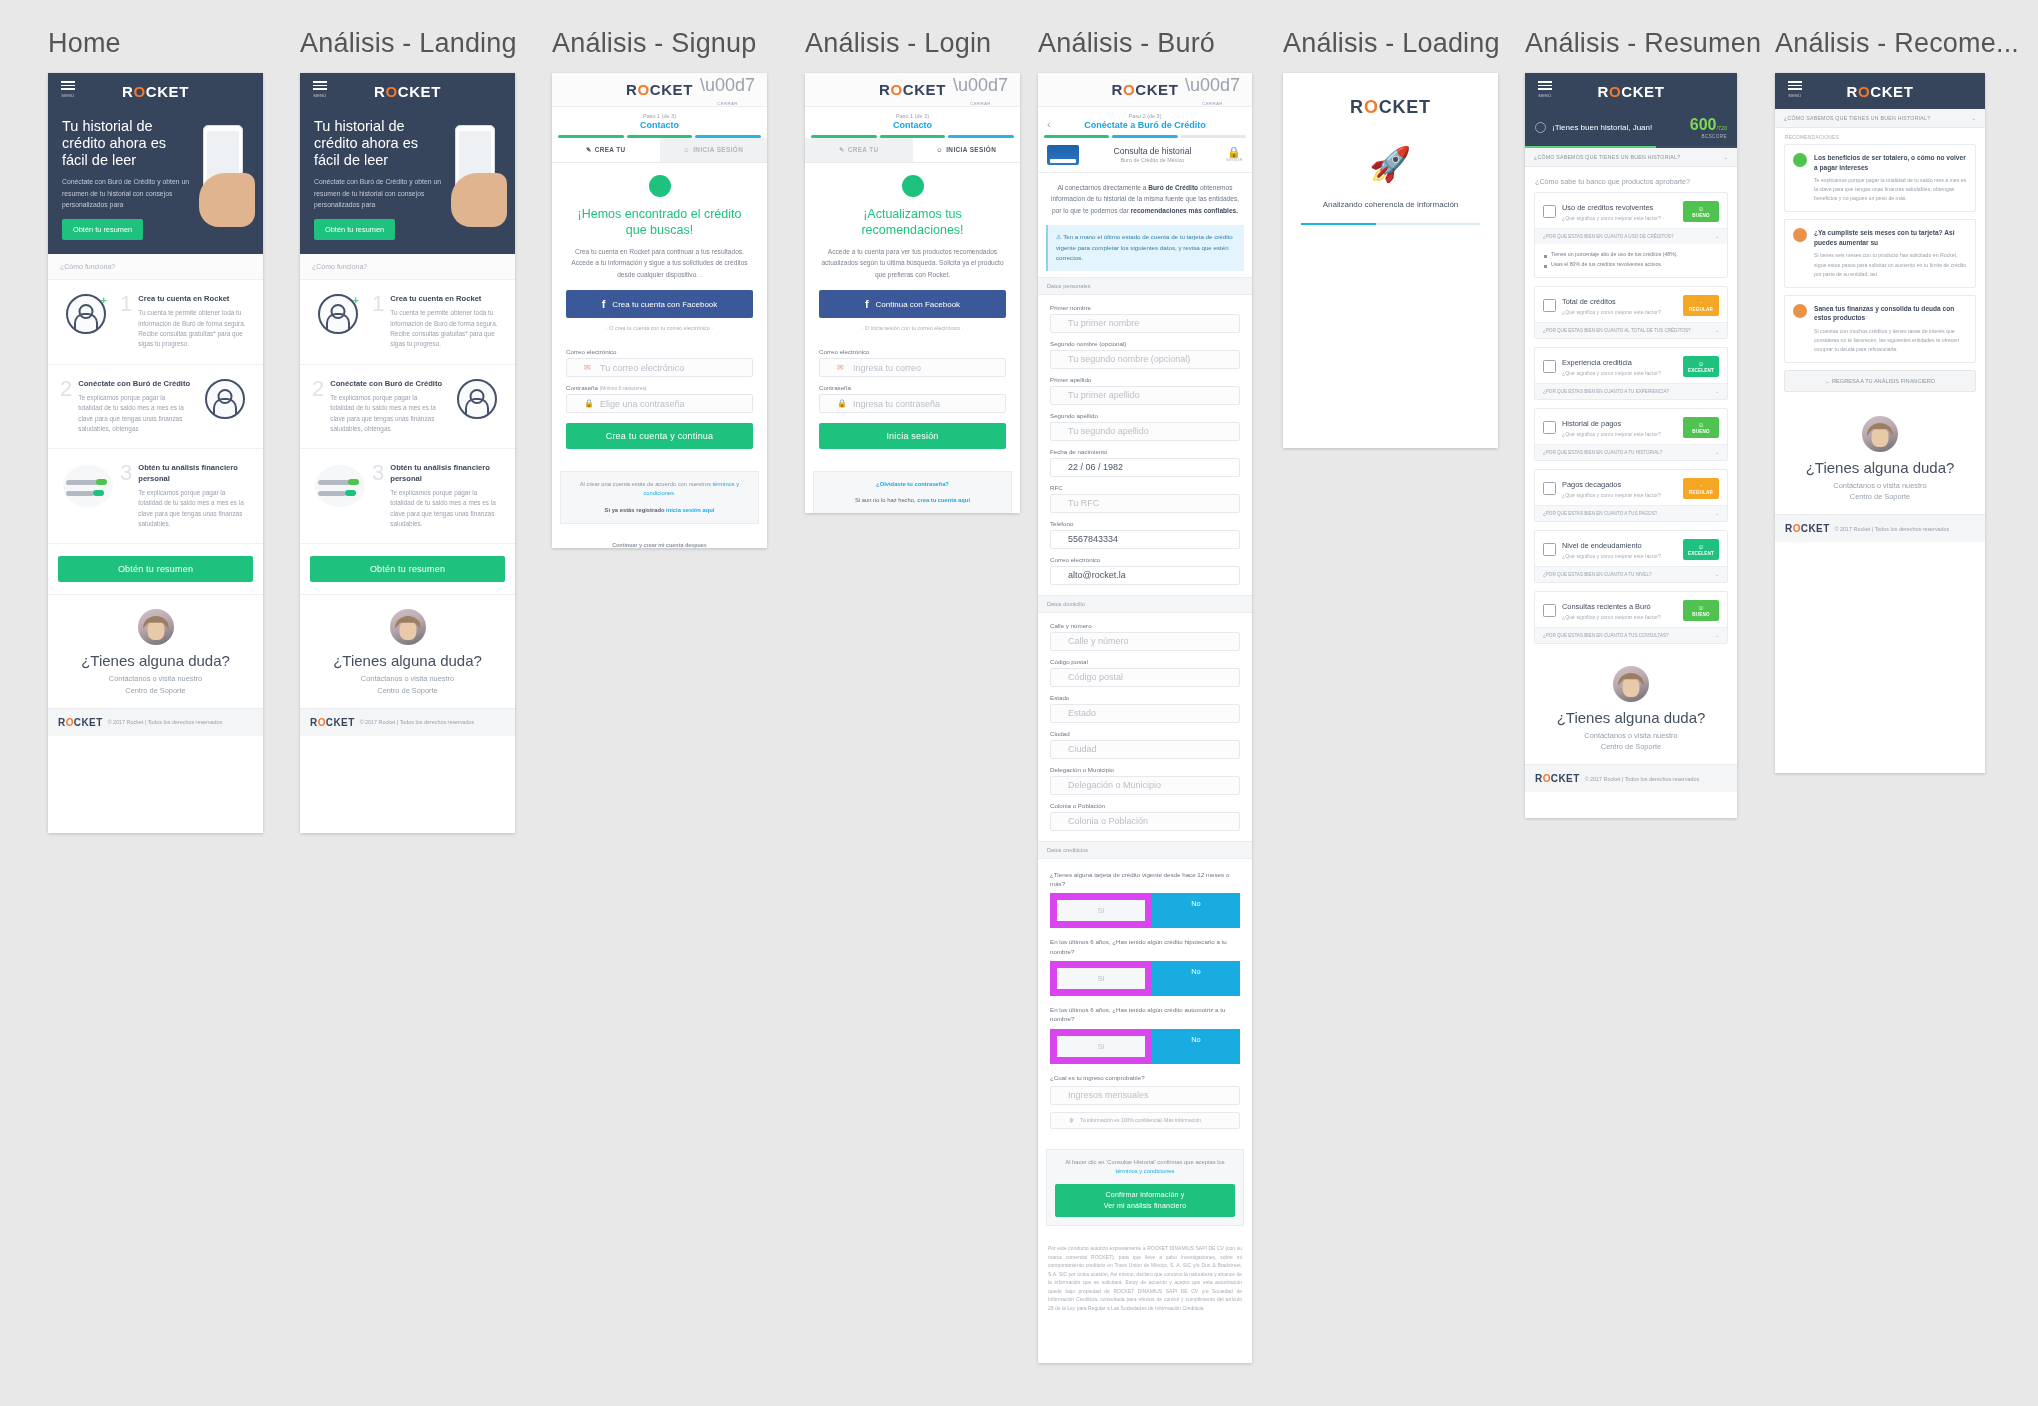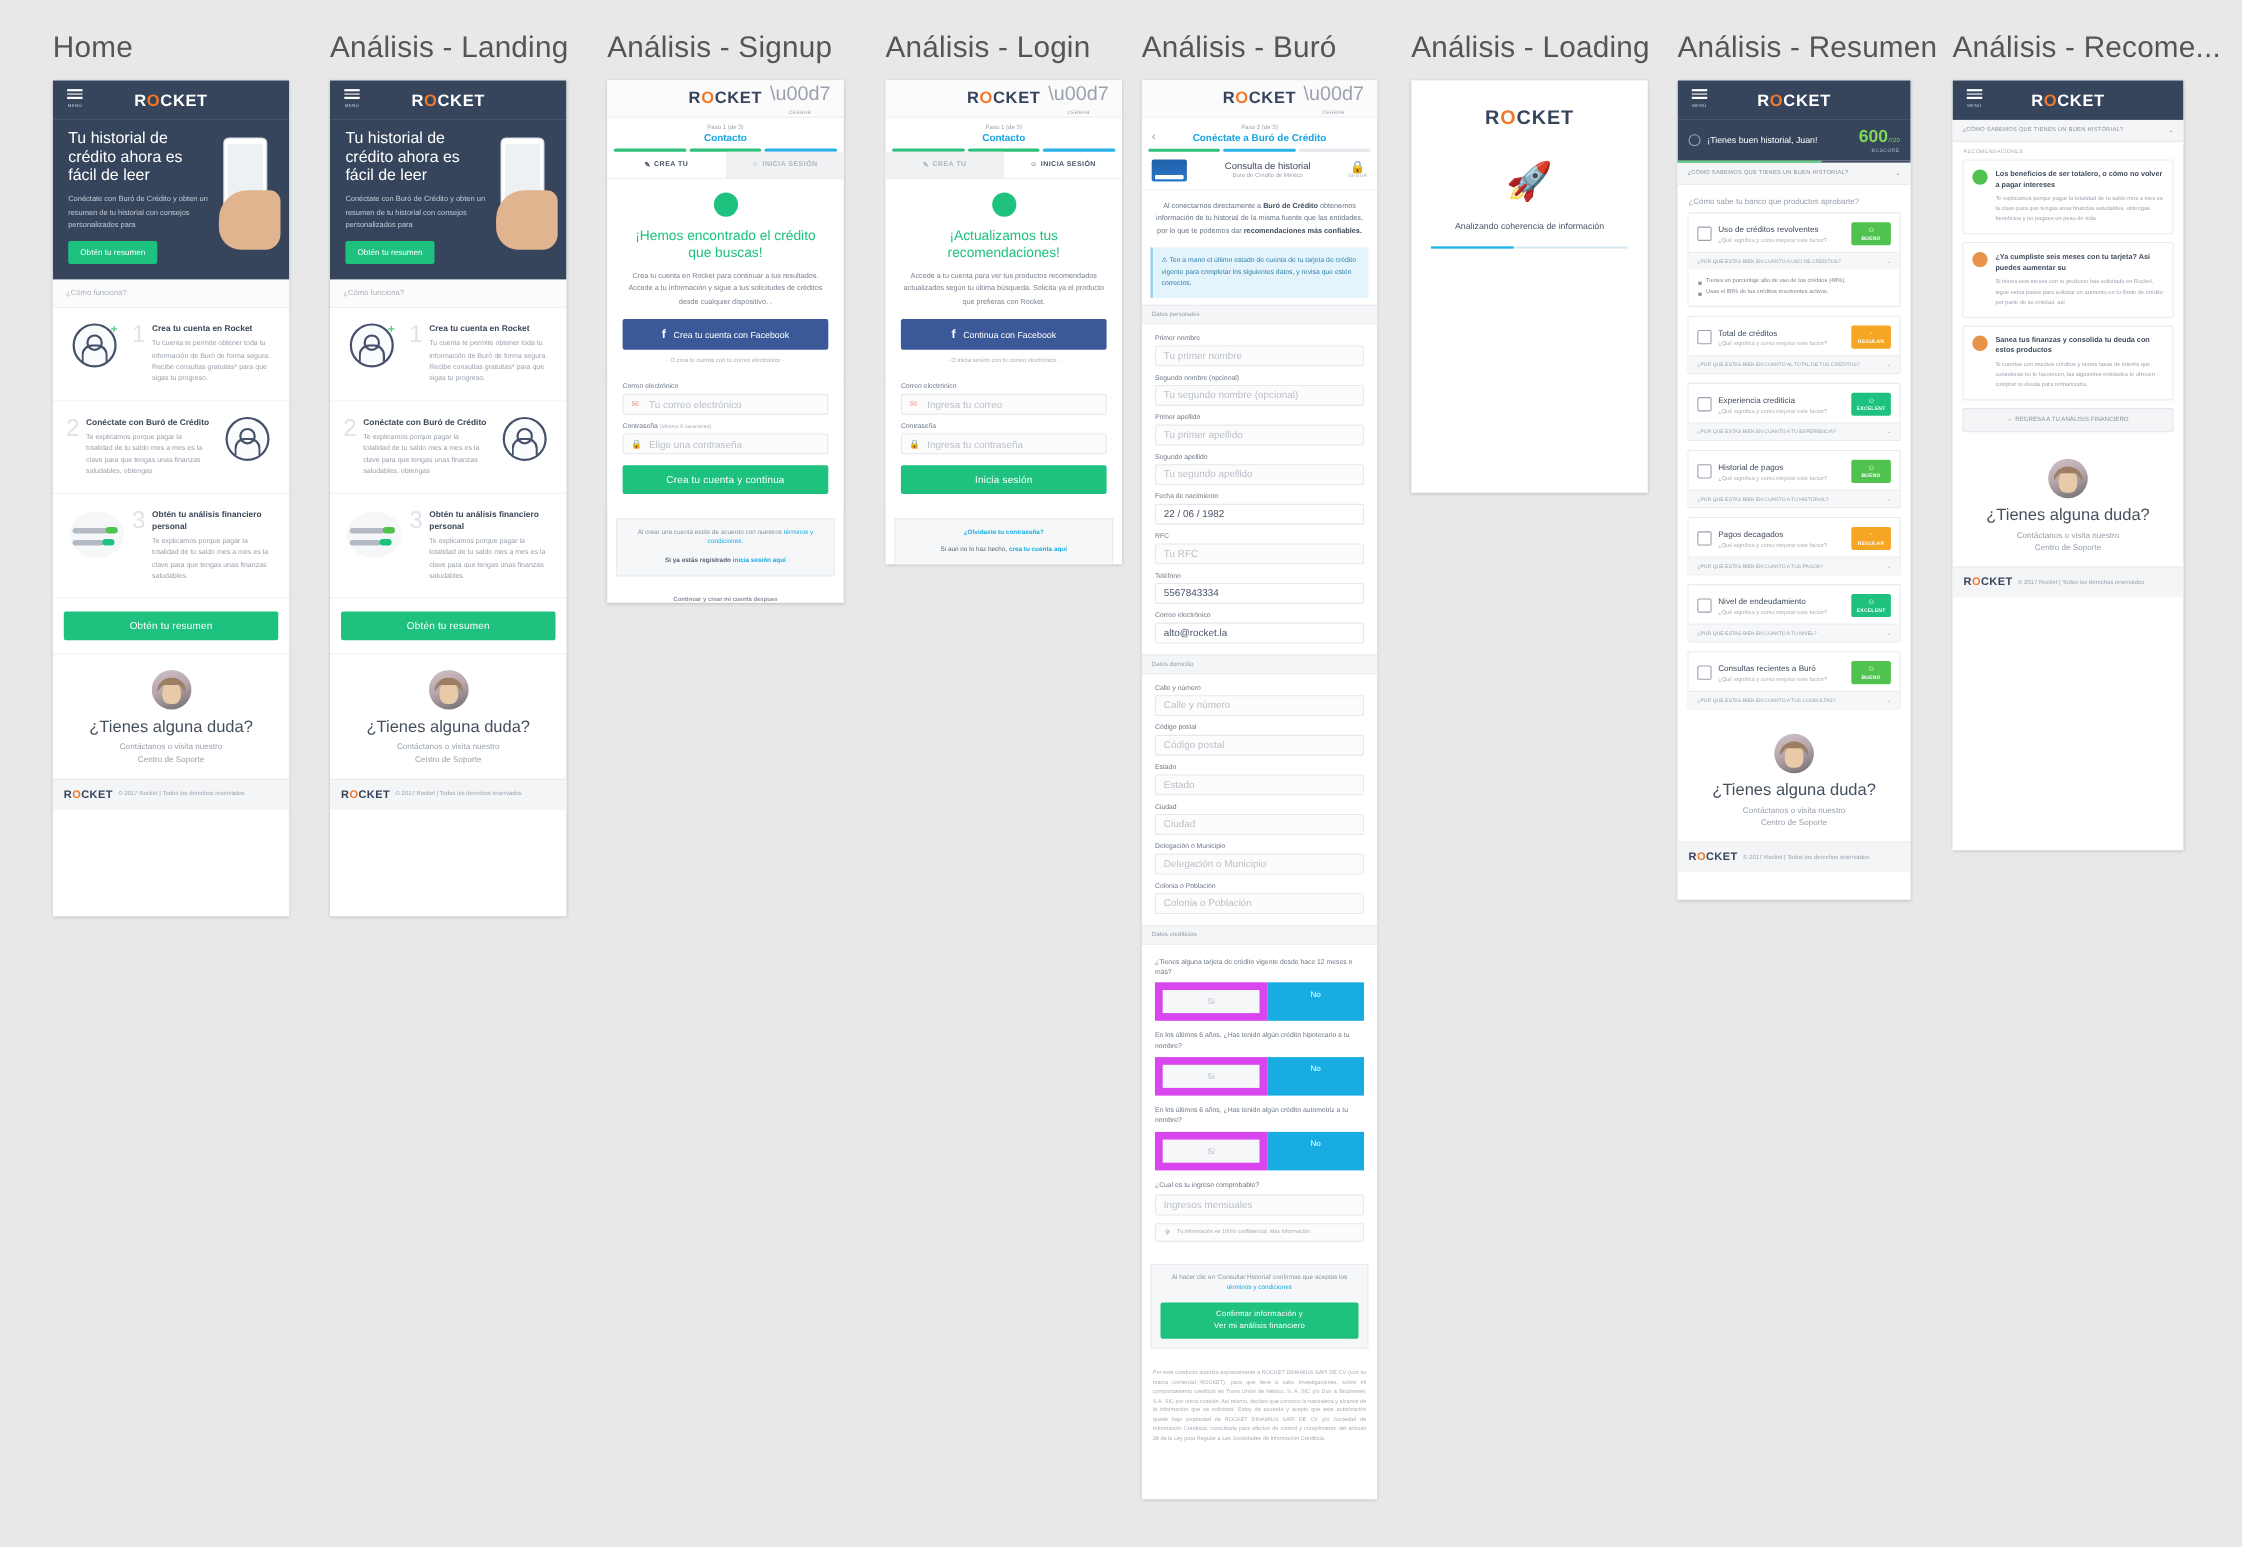--- a/index.html
+++ b/index.html
@@ -71,21 +71,21 @@
 
   .section-h {
     background:#f4f5f7; font-size:5.6px; color:#97a0ac;
     padding:5px 9px; border-top:1px solid #e9ebee; border-bottom:1px solid #e9ebee;
   }
 
   .fieldlabel { font-size:6.2px; color:#6b7684; margin:7px 0 3px; }
   .input {
     height:19px; border:1px solid #e6e8ec; border-radius:2px;
     background:#fcfcfd; display:flex; align-items:center;
-    font-size:9px; color:#b9bfc8; padding:0 7px;
+    font-size:9px; color:#b9bfc8; padding:0 17px;
   }
   .input.filled { color:#4a5668; background:#fff; }
 
   .greenbtn {
     background:#1ec27e; color:#fff; text-align:center; border-radius:2px;
     font-size:9px; padding:8px 0; letter-spacing:.2px;
   }
   .fbbtn {
     background:#3b5998; color:#fff; text-align:center; border-radius:2px;
     font-size:8px; padding:8px 0; display:flex; align-items:center;

